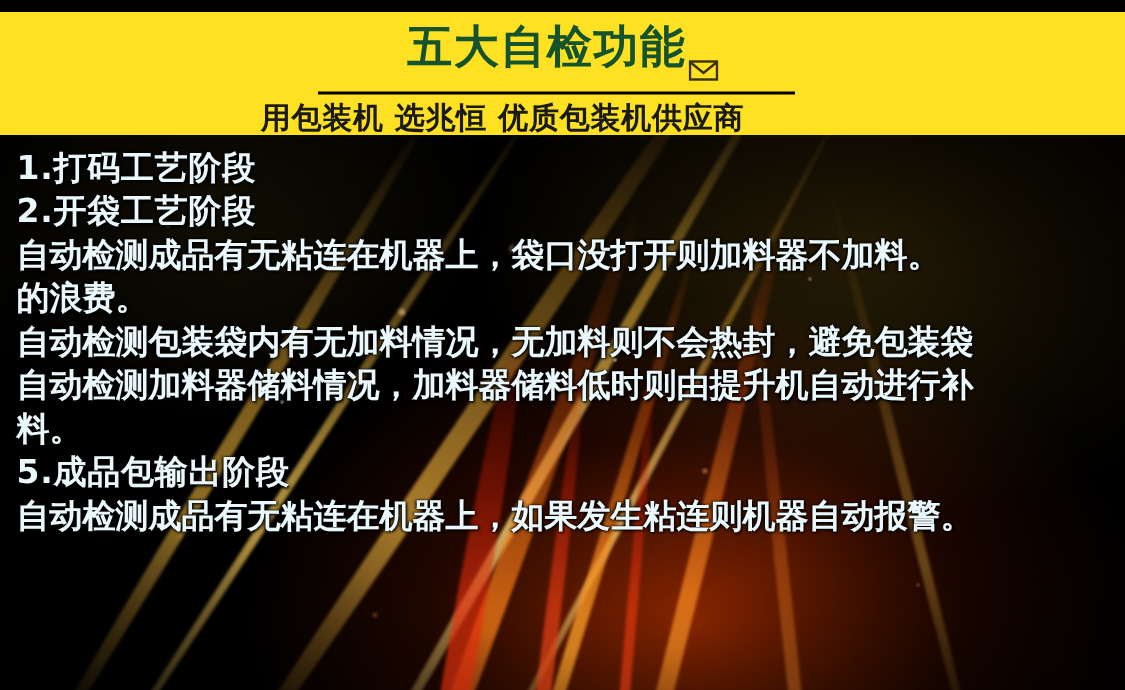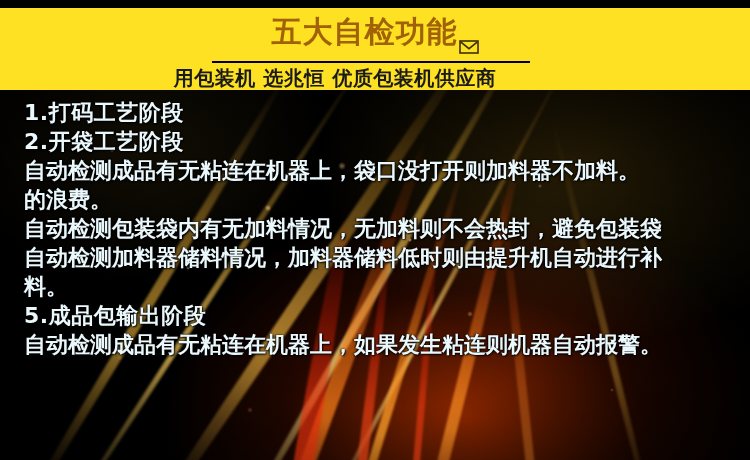--- a/index.html
+++ b/index.html
@@ -42,21 +42,21 @@
     top: 2px;
     width: 750px;
     height: 44px;
     display: flex;
     align-items: center;
     justify-content: center;
   }
   .banner-title {
     font-size: 30px;
     font-weight: bold;
-    color: #a16207;
+    color: #14532d;
     letter-spacing: 1px;
     line-height: 1;
     white-space: nowrap;
   }
   .mail-icon {
     display: inline-block;
     width: 20px;
     height: 14px;
     margin-left: 1px;
     margin-top: 18px;
@@ -169,21 +169,21 @@
       radial-gradient(circle 3px at 250px 320px, rgba(255,120,60,0.35), rgba(0,0,0,0));
   }
 
   
   .content {
     position: absolute;
     left: 0; top: 90px;
     width: 750px;
     height: 370px;
     z-index: 3;
-    padding: 8px 0 0 24px;
+    padding: 8px 0 0 11px;
     box-sizing: border-box;
   }
   .line {
     color: #EAF7FB;
     font-size: 22px;
     font-weight: bold;
     line-height: 29px;
     white-space: nowrap;
     letter-spacing: 0px;
     text-shadow:

